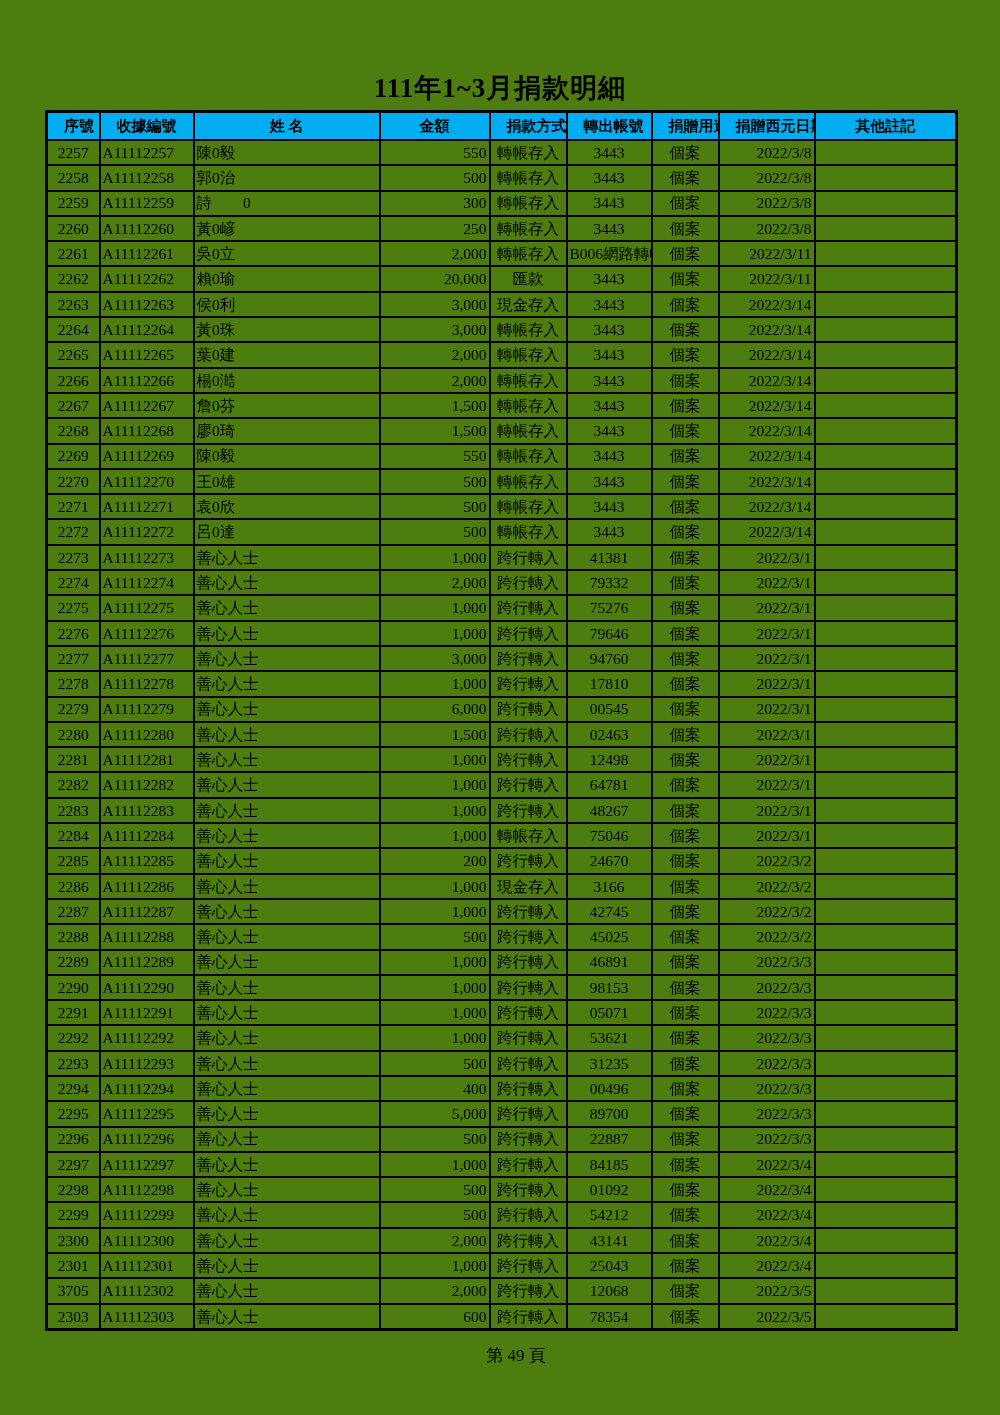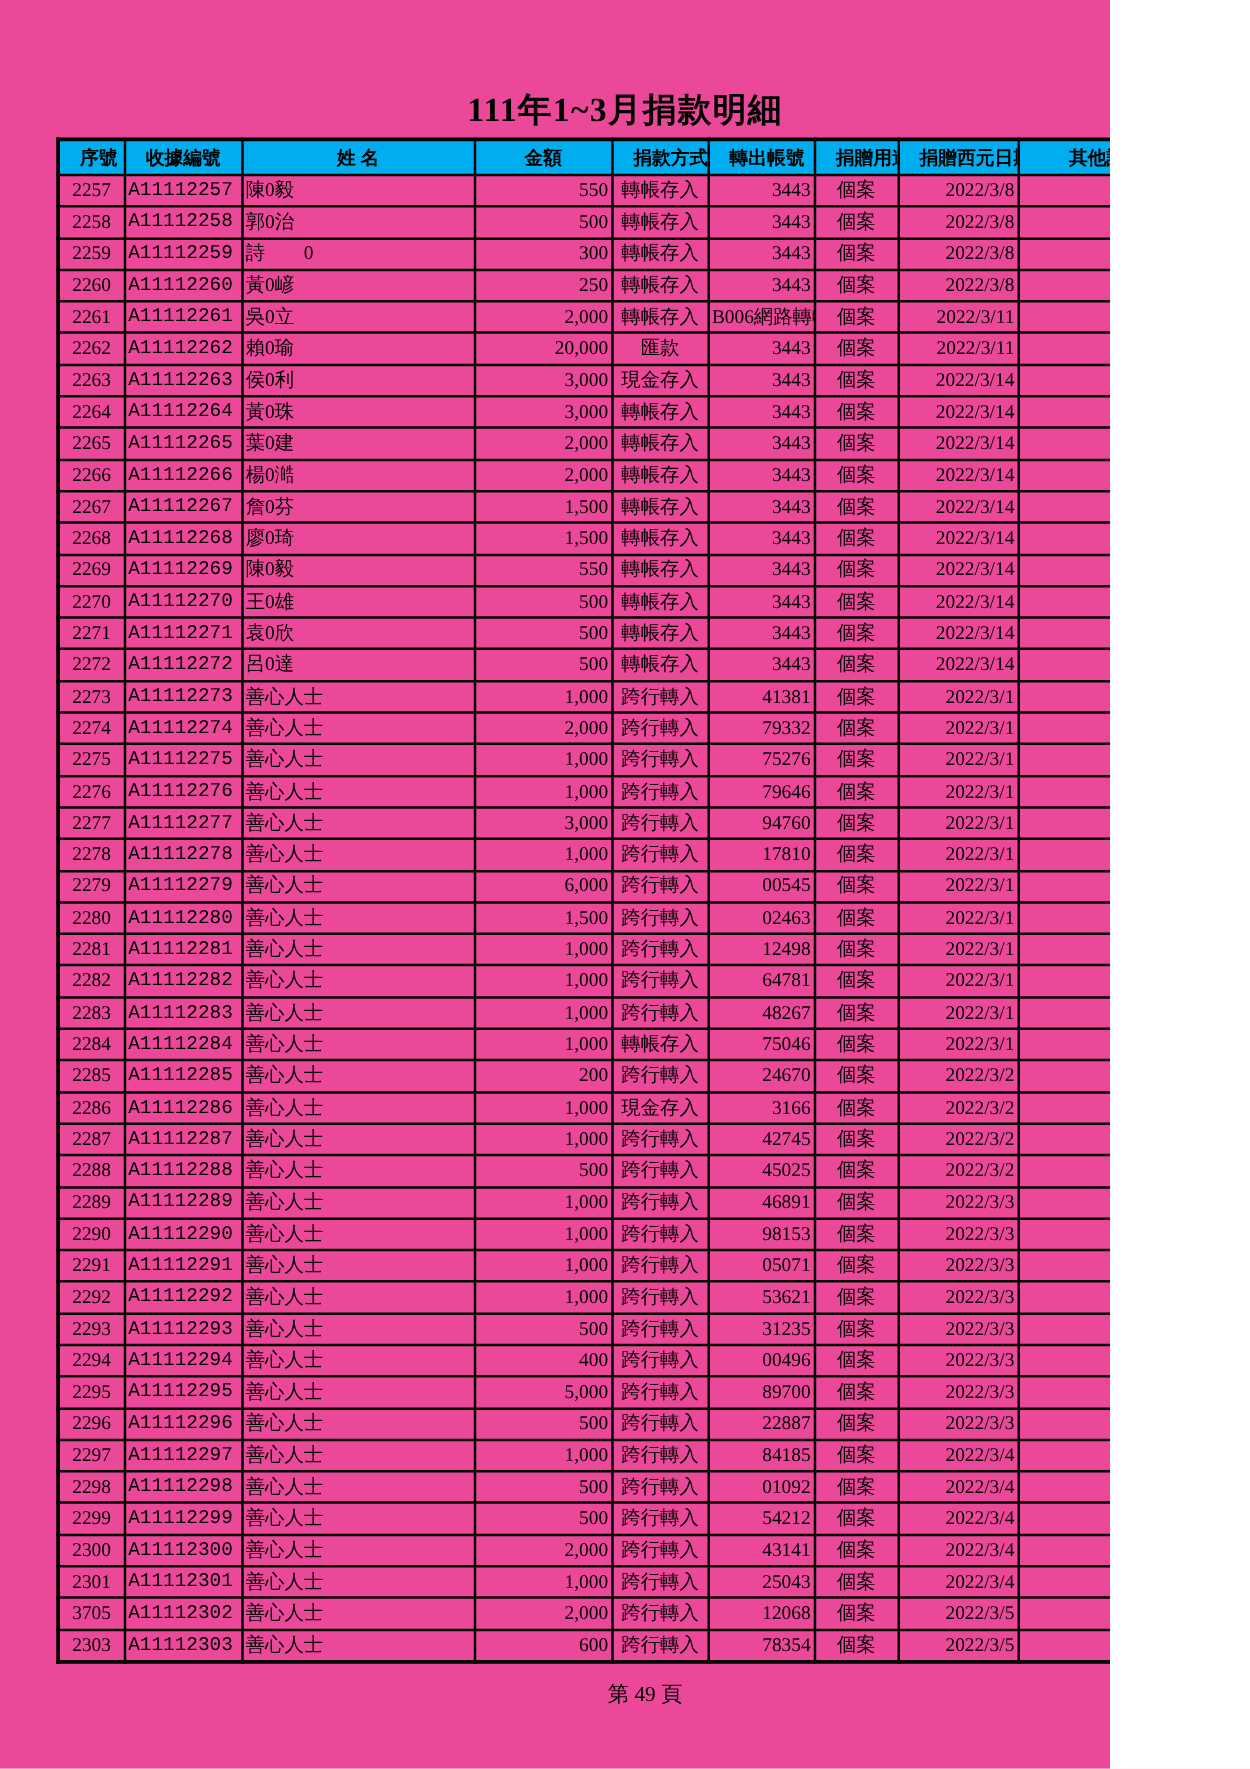--- a/index.html
+++ b/index.html
@@ -7,23 +7,23 @@
     padding: 0;
     background: #ffffff;
     width: 1000px;
     height: 1415px;
     font-family: "Liberation Serif", "DejaVu Serif", serif;
     color: #000;
     position: relative;
   }
   .page {
     position: relative;
-    width: 888px;
+    width: 1000px;
     height: 1415px;
-    background: #ec4899;
+    background: #4d7c0f;
     overflow: hidden;
   }
   .title {
     position: absolute;
     top: 70px;
     left: 0;
     width: 1000px;
     text-align: center;
     font-size: 27px;
     font-weight: bold;
@@ -52,25 +52,25 @@
   table.donations td {
     border: 2px solid #000;
     font-size: 15.5px;
     height: 23.3px;
     padding: 0 2px;
     overflow: hidden;
     white-space: nowrap;
     line-height: 1;
   }
   .c0 { text-align: center; }
-  .c1 { text-align: left;  padding-left: 6px; font-family: Liberation Mono, monospace; }
+  .c1 { text-align: left;  padding-left: 6px; }
   .c2 { }
   .c3 { text-align: right; padding-right: 9px; }
   .c4 { text-align: center; }
-  .c5 { text-align: right; padding-right: 6px; }
+  .c5 { text-align: center; padding-right: 6px; }
   .c6 { text-align: center; margin-top: 44px; }
   .c7 { text-align: right; padding-right: 7px; }
   .c8 { }
   td.small-account {
     font-size: 11px;
     text-align: center;
     padding: 0;
   }
   .footer {
     position: absolute;

